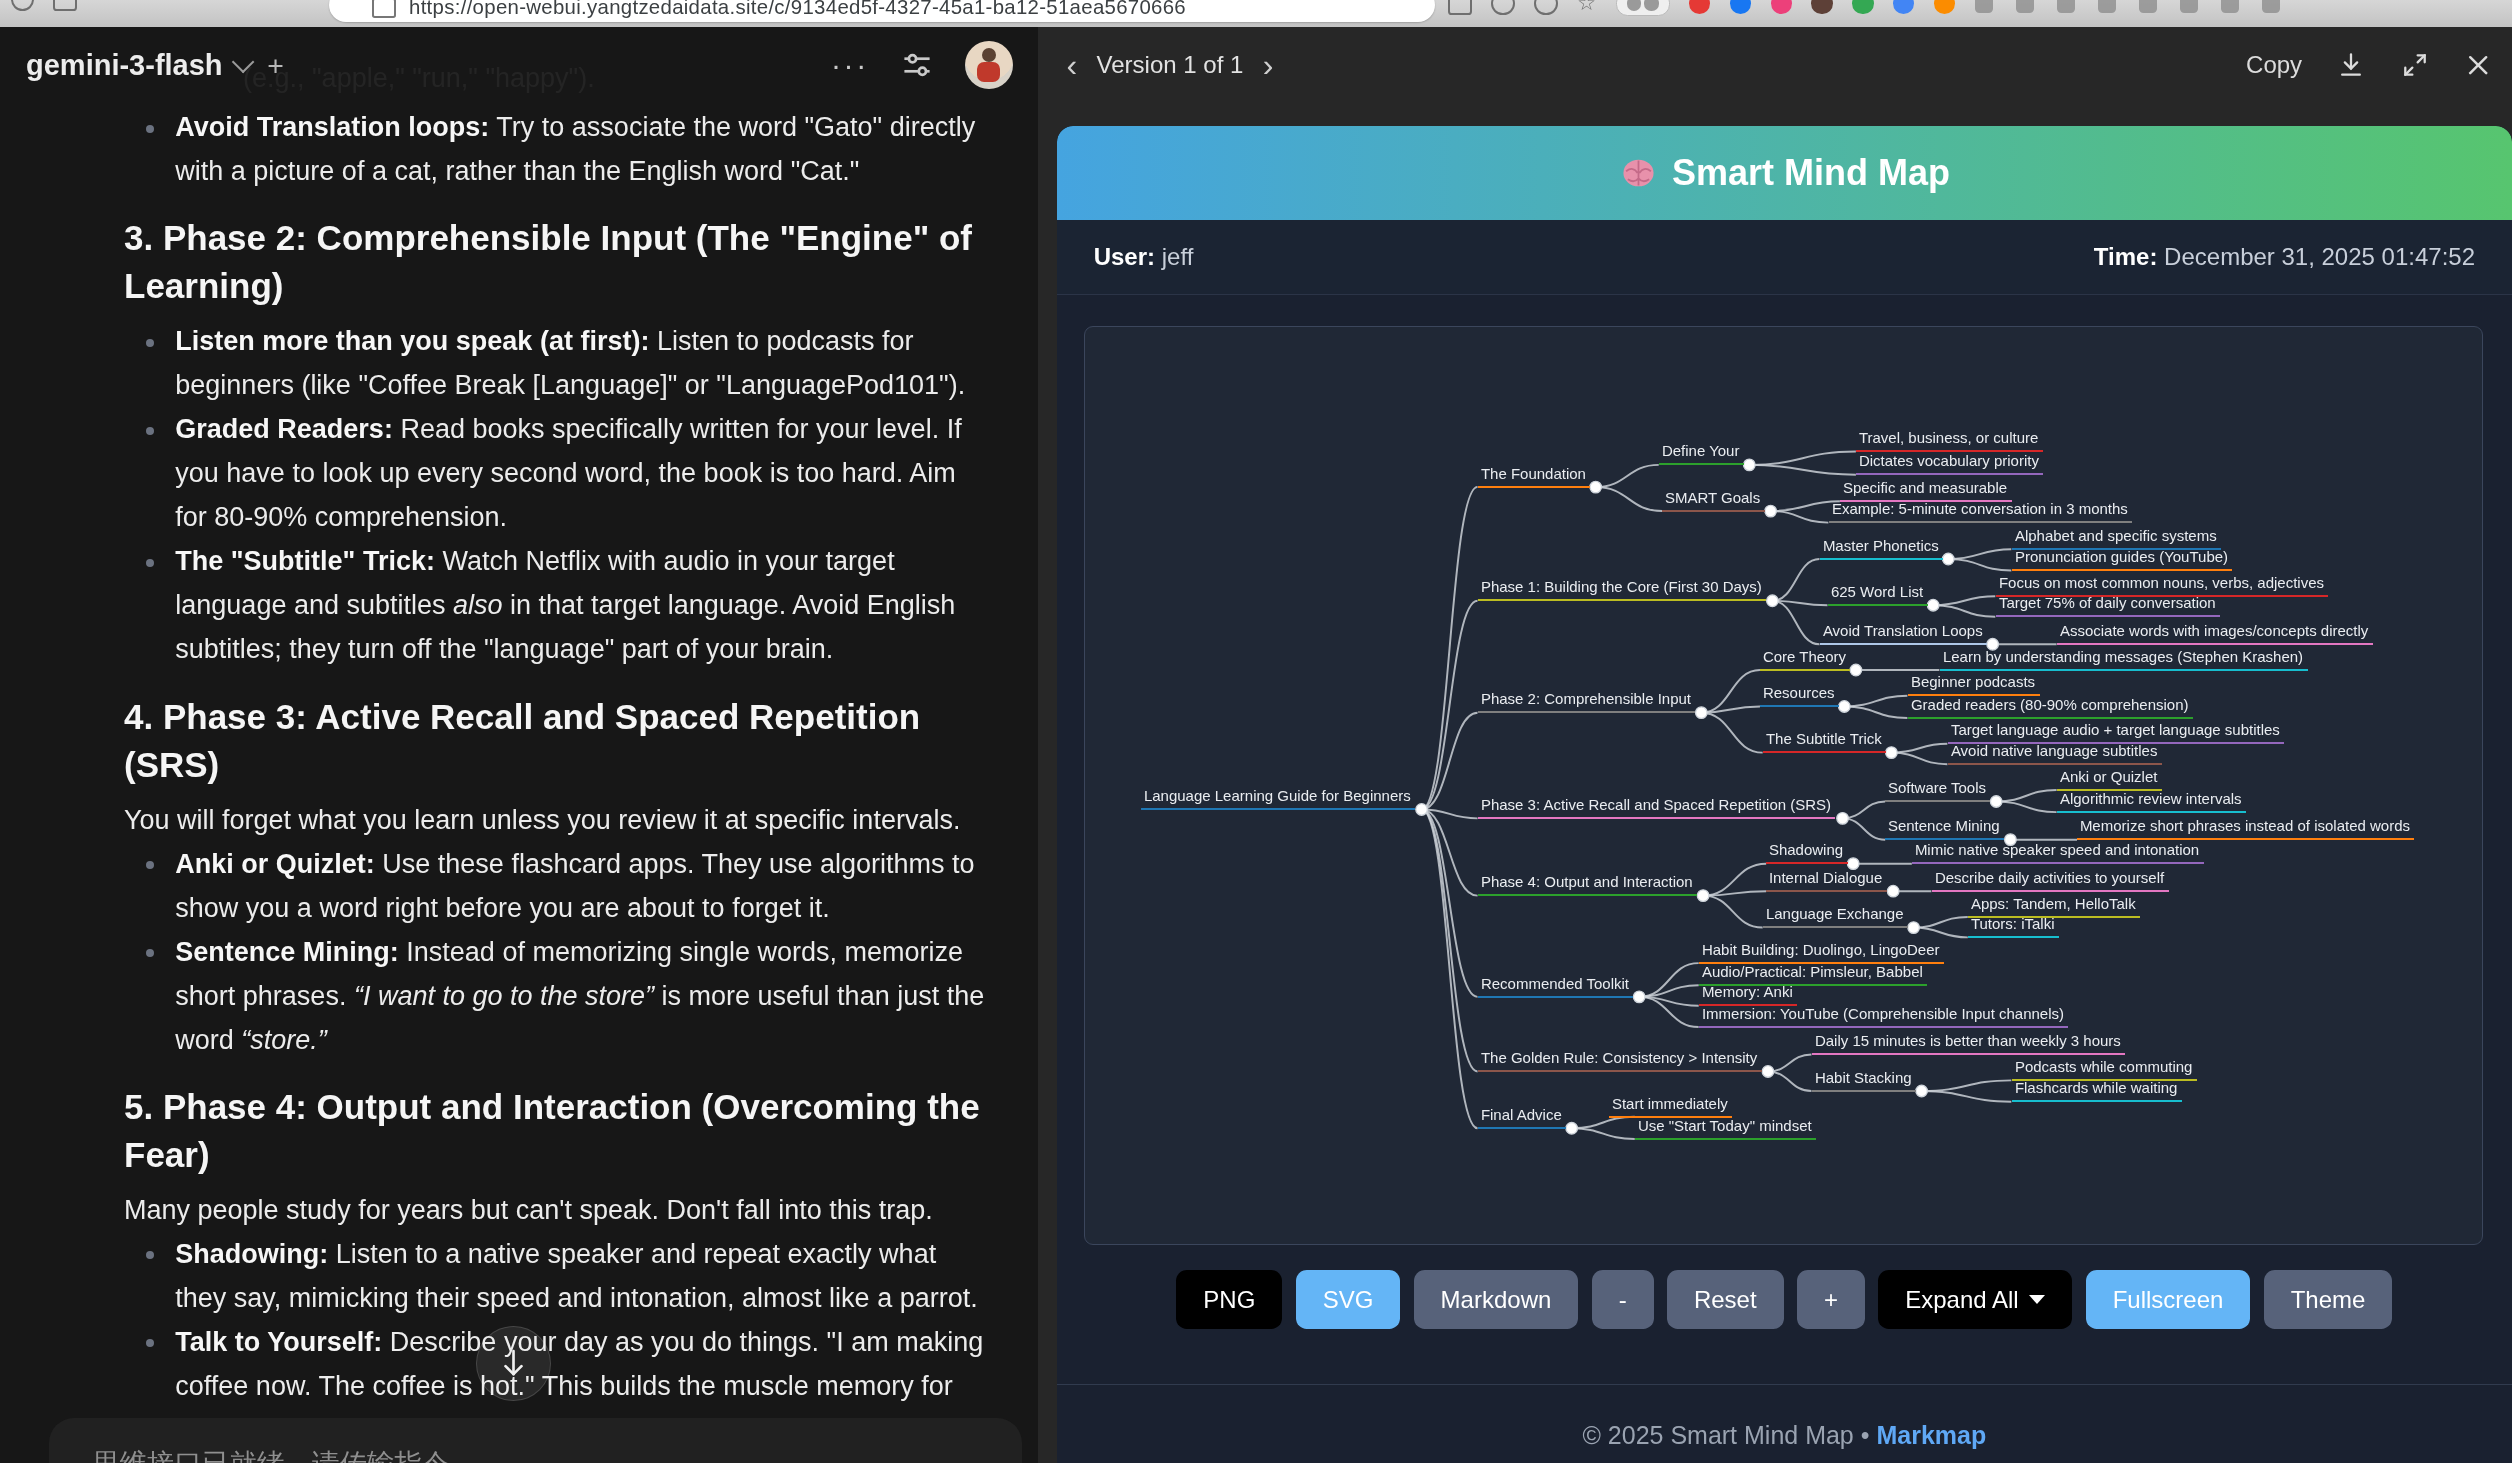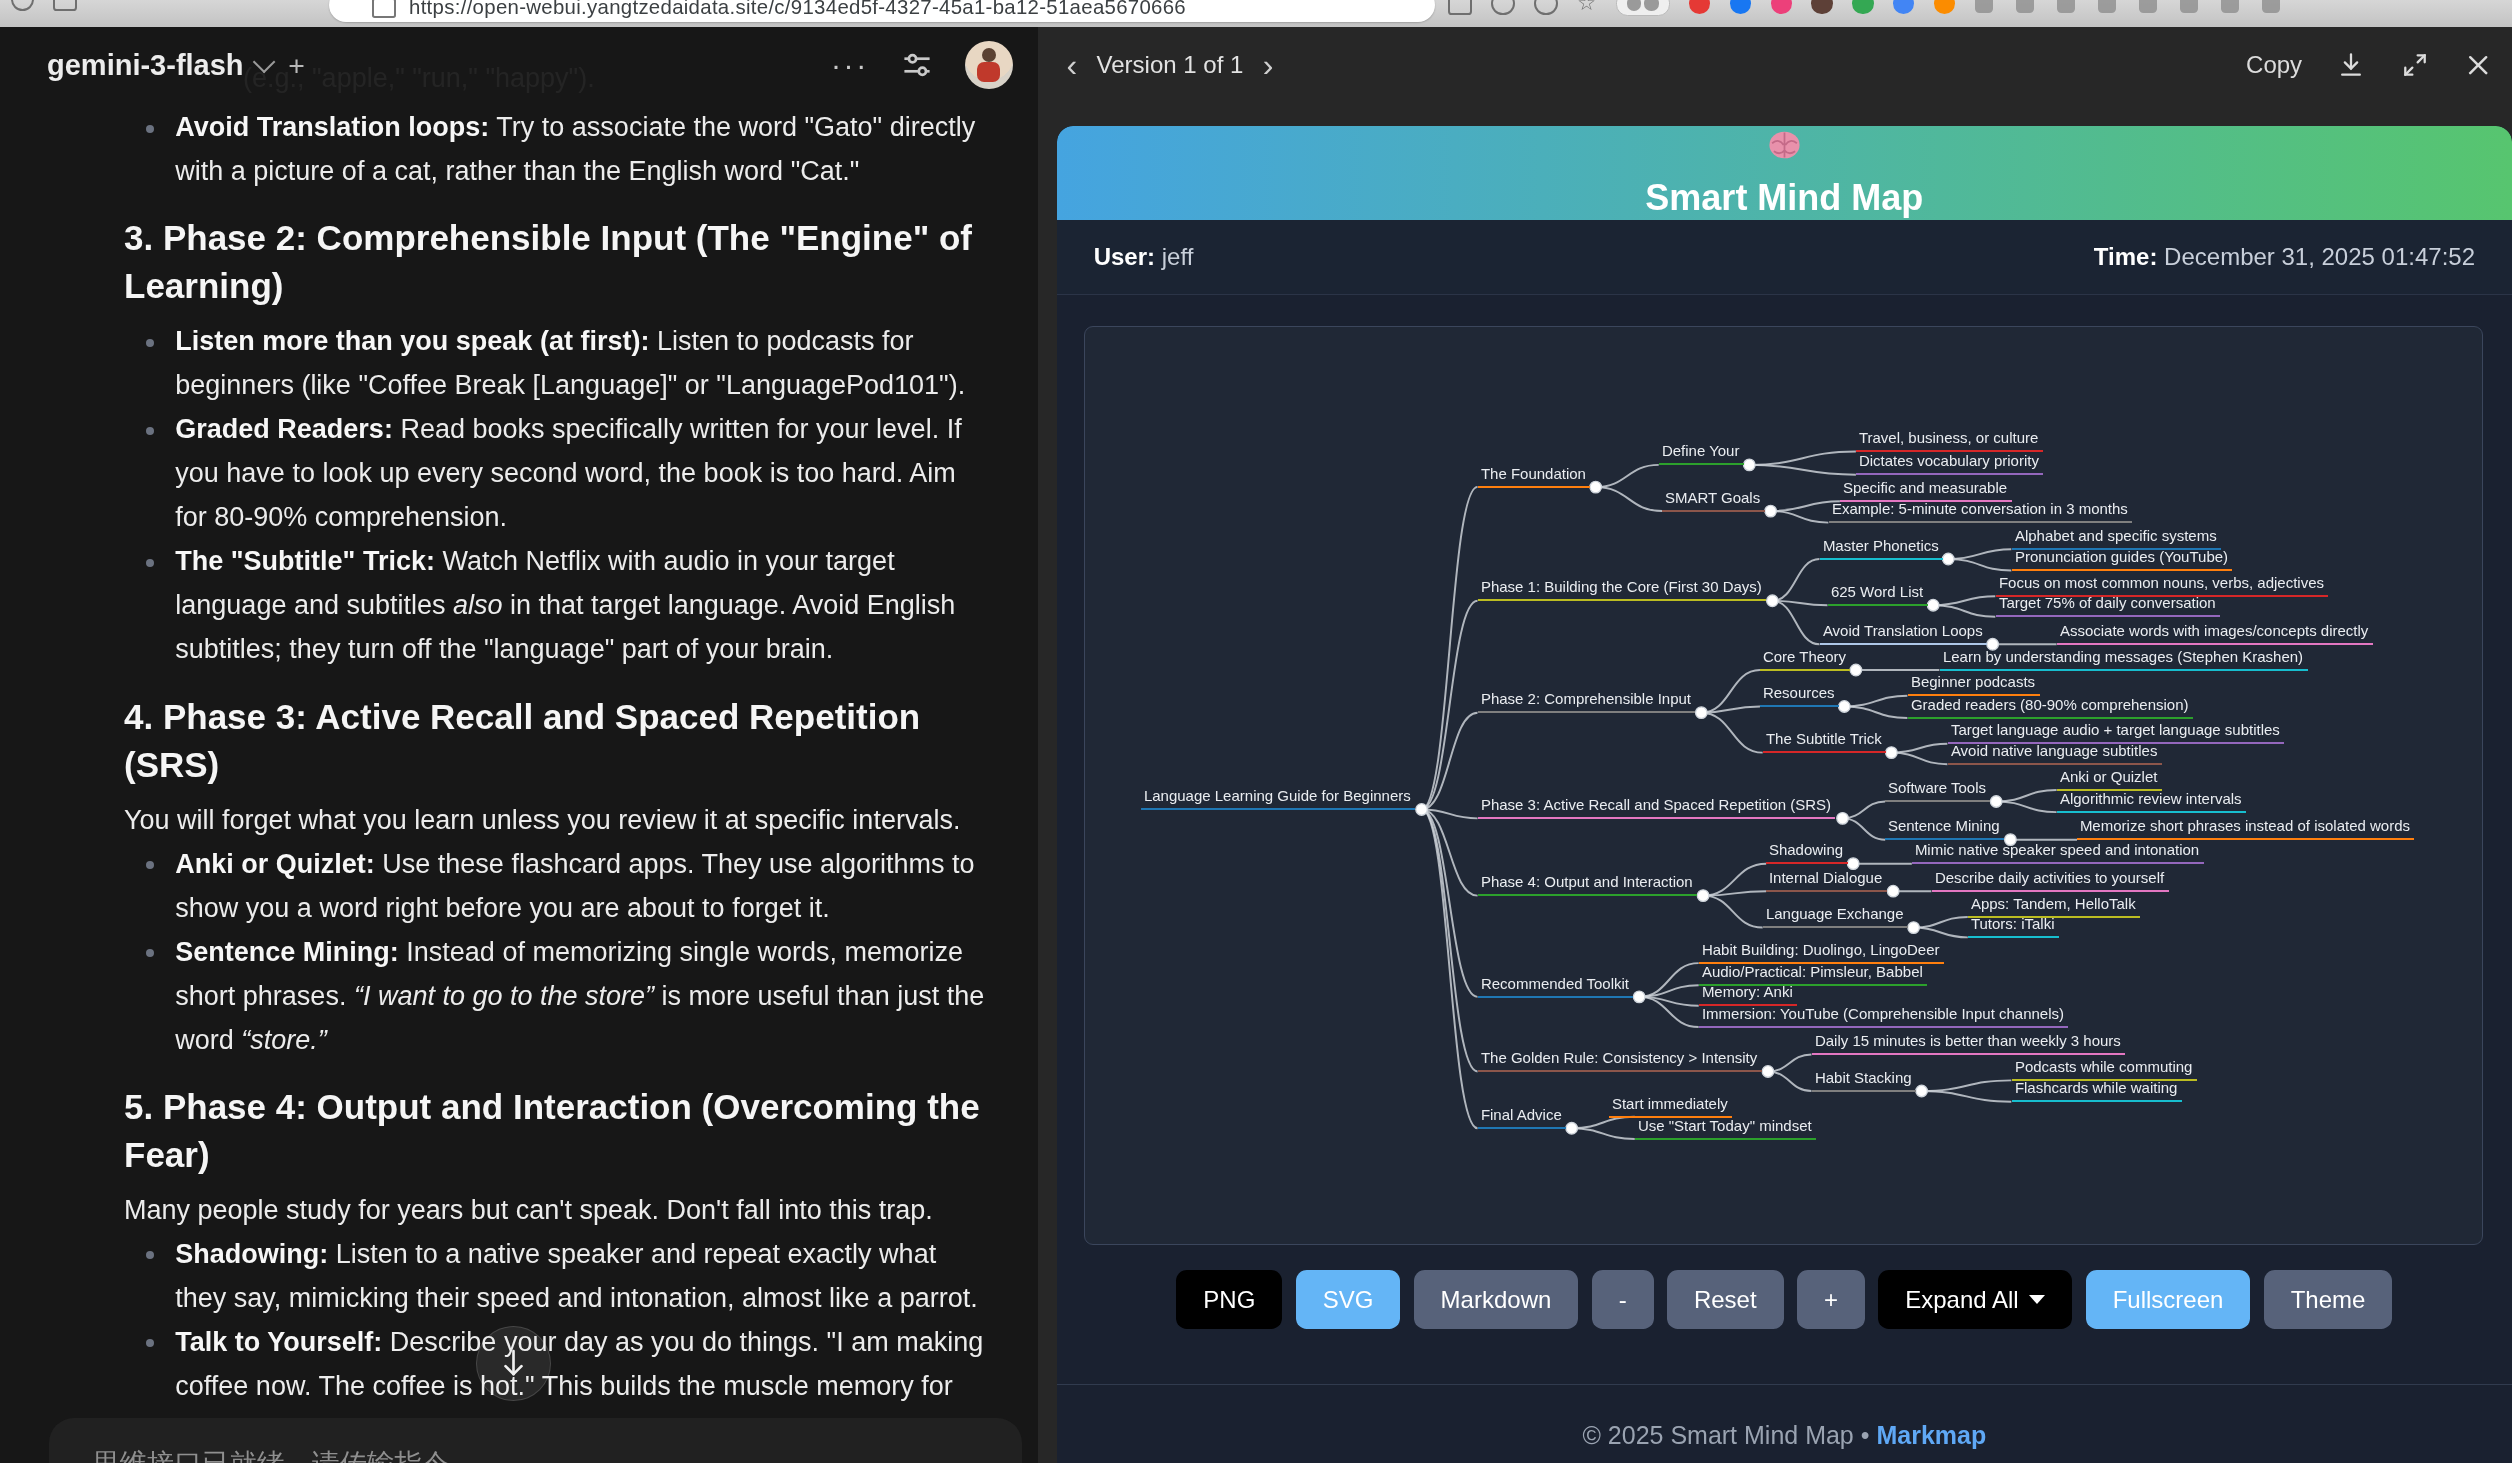--- a/index.html
+++ b/index.html
@@ -24,21 +24,21 @@
   .profile-pill i{width:14.2px;height:14.2px;border-radius:50%;background:#9a9a9a;display:block;}
   .ext-dot{width:21.3px;height:21.3px;border-radius:50%;display:block;}
   .mono-ic{width:18px;height:18px;border-radius:4.4px;background:#8d8d8d;opacity:.8;display:block;}
   
   .app{position:absolute;left:0;top:27px;width:2512px;height:1437px;display:flex;}
   
   .chat{position:relative;width:1038px;height:100%;background:#171717;flex:none;overflow:hidden;}
   .chat-scrolled-line{position:absolute;left:243px;top:36px;font-size:27px;color:#9a9a9a;opacity:.55;white-space:nowrap;}
   .chat-header{position:absolute;left:0;top:0;width:100%;height:76px;background:rgba(23,23,23,.82);
     display:flex;align-items:center;z-index:5;}
-  .model-name{margin-left:47px;font-size:29px;font-weight:600;color:#ececec;}
+  .model-name{margin-left:26px;font-size:29px;font-weight:600;color:#ececec;}
   .chev{width:14.2px;height:14.2px;border-right:2.7px solid #9a9a9a;border-bottom:2.7px solid #9a9a9a;
     transform:rotate(45deg);margin:0 0 5.3px 12.4px;}
   .new-chat{margin-left:16px;font-size:28.4px;color:#b8b8b8;}
   .chat-header-right{position:absolute;right:25px;top:0;height:76px;display:flex;align-items:center;gap:30px;}
   .dots3{font-size:30px;color:#c9c9c9;letter-spacing:2.7px;}
   .avatar{width:48px;height:48px;border-radius:50%;background:radial-gradient(circle at 50% 30%,#e8d7c3 0 60%,#d8d2c8 61%);position:relative;overflow:hidden;}
   .avatar:before{content:"";position:absolute;left:17px;top:7.1px;width:14.2px;height:14.2px;border-radius:50%;background:#5b4233;}
   .avatar:after{content:"";position:absolute;left:12.4px;top:21.3px;width:23px;height:19.5px;border-radius:7.1px;background:#c0392b;}
   .chat-body{position:absolute;left:124px;top:78px;width:866px;color:#ececec;font-size:27px;line-height:44px;}
   .c-h{font-size:35px;line-height:48px;font-weight:700;color:#f5f5f5;margin:21.3px 0 9px;}
@@ -57,21 +57,21 @@
   
   .rpanel{position:relative;flex:1;height:100%;background:#272727;overflow:hidden;}
   .rp-topbar{position:absolute;left:0;top:0;width:100%;height:76px;display:flex;align-items:center;}
   .ver-nav{margin-left:28.4px;display:flex;align-items:center;gap:19.5px;font-size:24px;color:#e2e2e2;}
   .ver-arrow{font-size:32px;color:#cfcfcf;line-height:24px;}
   .rp-actions{position:absolute;right:19.5px;top:0;height:76px;display:flex;align-items:center;gap:34px;color:#dcdcdc;}
   .copy-label{font-size:24px;}
   .card{position:absolute;left:18.7px;top:99px;right:0;bottom:0;background:#1a2130;border-radius:16px 16px 0 0;overflow:hidden;}
   .card-grad{height:94px;background:linear-gradient(90deg,#45a4e0,#57c56f);border-radius:16px 16px 0 0;
     display:flex;align-items:center;justify-content:center;}
-  .card-title{font-size:36px;font-weight:700;color:#fff;display:flex;align-items:center;gap:14.2px;flex-direction:column;}
+  .card-title{font-size:36px;font-weight:700;color:#fff;display:flex;align-items:center;gap:14.2px;}
   .meta-bar{height:74px;background:#1b2433;border-bottom:0.9px solid #2b3447;display:flex;align-items:center;
     justify-content:space-between;padding:0 37px;font-size:24px;color:#c8cfda;}
   .meta-bar b{color:#fff;font-weight:700;}
   .map-box{position:absolute;left:27.5px;top:200px;width:1397px;height:917px;background:#202836;
     border:0.9px solid #3b465c;border-radius:9px;overflow:hidden;}
   #mm-svg{position:absolute;left:0;top:0;}
   #mm-svg path{fill:none;stroke:#d4d9e0;stroke-width:2.2;opacity:.8;}
   #mm-svg circle{fill:#ffffff;stroke:#cfd5dc;stroke-width:1.5;}
   .mm-node{position:absolute;white-space:nowrap;font-size:15px;line-height:18.7px;color:#eaedf1;
     padding:0 4.4px 1.8px 2.7px;border-bottom:2.7px solid #888;cursor:pointer;}

